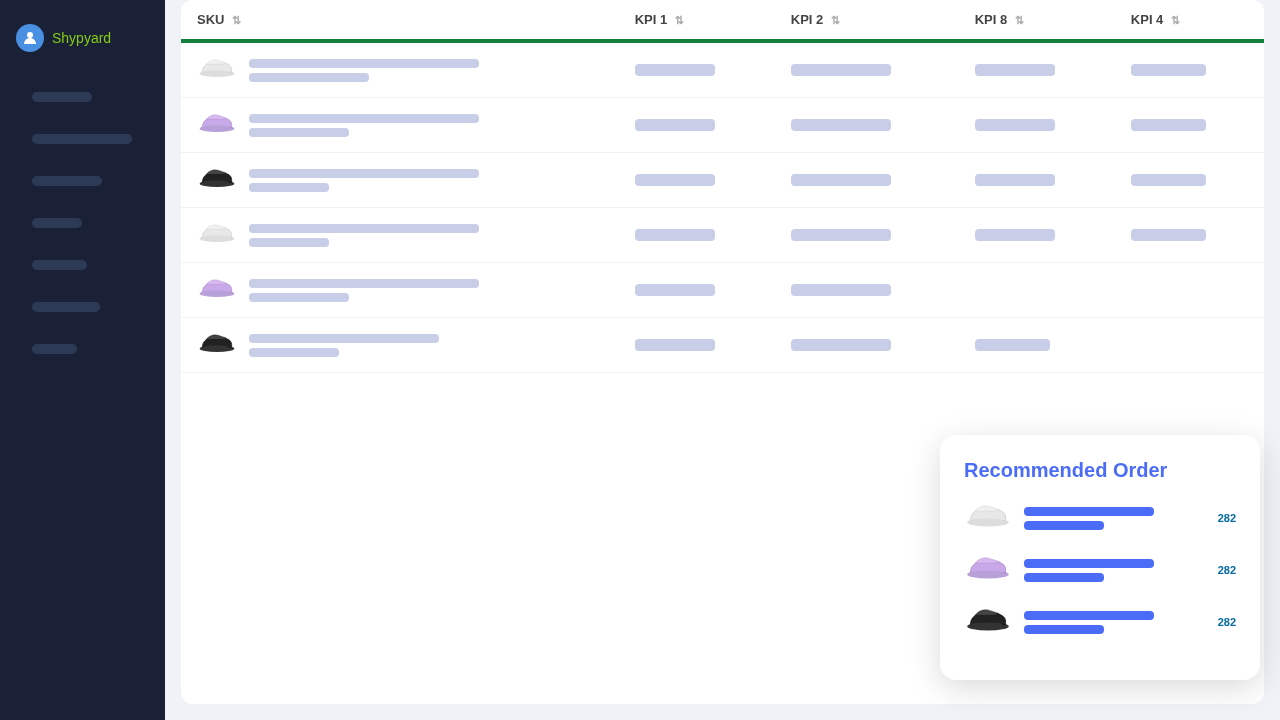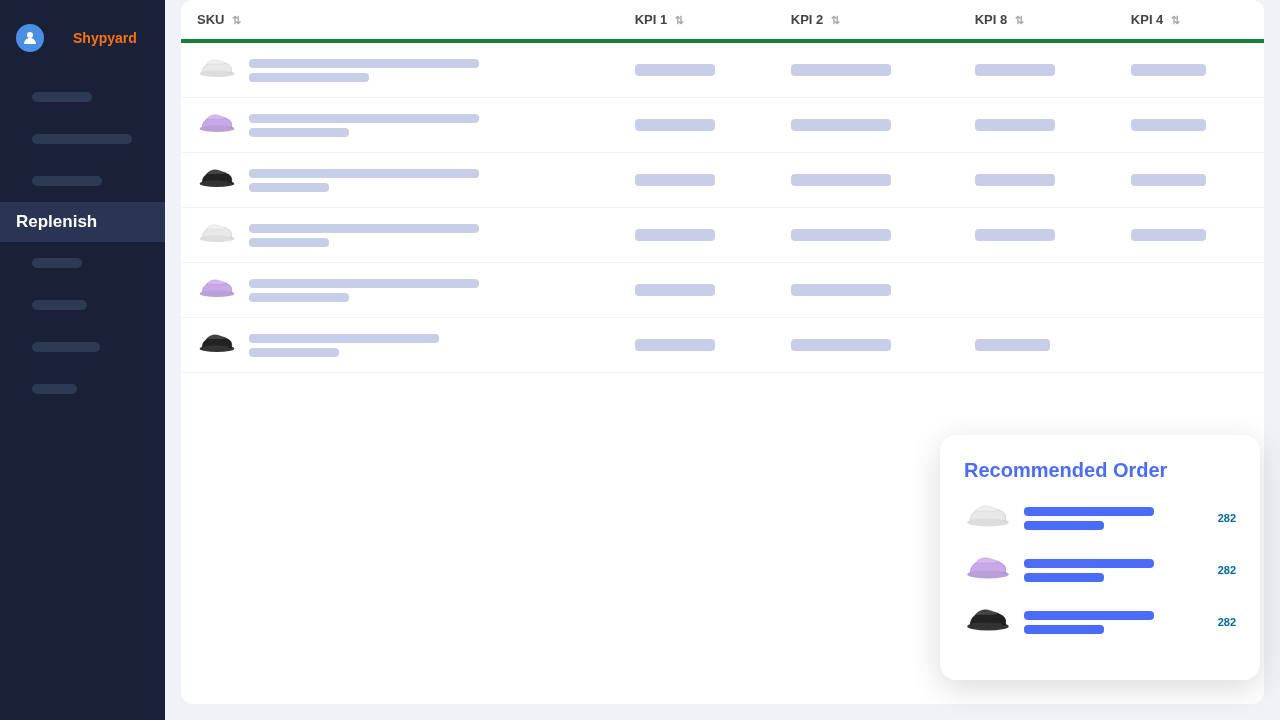--- a/index.html
+++ b/index.html
@@ -25,24 +25,23 @@
       width: 28px;
       height: 28px;
       background: #4a90e2;
       border-radius: 50%;
       display: flex;
       align-items: center;
       justify-content: center;
     }
     .sidebar-logo-icon svg { width: 16px; height: 16px; }
     .sidebar-logo-text {
-      color: #f97316;
+      color: #84cc16;
       font-size: 14px;
-      font-weight: 700;
-      margin-left: 21px;
+      font-weight: 400;
     }
     .sidebar-skeleton {
       height: 10px;
       background: #2d3a55;
       border-radius: 5px;
       margin: 6px 16px;
     }
     .sidebar-nav-item {
       padding: 10px 16px;
       cursor: pointer;
@@ -198,23 +197,20 @@
   <div class="sidebar-nav-item">
     <div class="sidebar-skeleton" style="width:60px;"></div>
   </div>
   <div class="sidebar-nav-item">
     <div class="sidebar-skeleton" style="width:100px;"></div>
   </div>
   <div class="sidebar-nav-item">
     <div class="sidebar-skeleton" style="width:70px;"></div>
   </div>
 
-  <div class="sidebar-nav-item active">
-    <span class="nav-label">Replenish</span>
-  </div>
 
   <div class="sidebar-nav-item">
     <div class="sidebar-skeleton" style="width:50px;"></div>
   </div>
   <div class="sidebar-nav-item">
     <div class="sidebar-skeleton" style="width:55px;"></div>
   </div>
   <div class="sidebar-nav-item">
     <div class="sidebar-skeleton" style="width:68px;"></div>
   </div>

